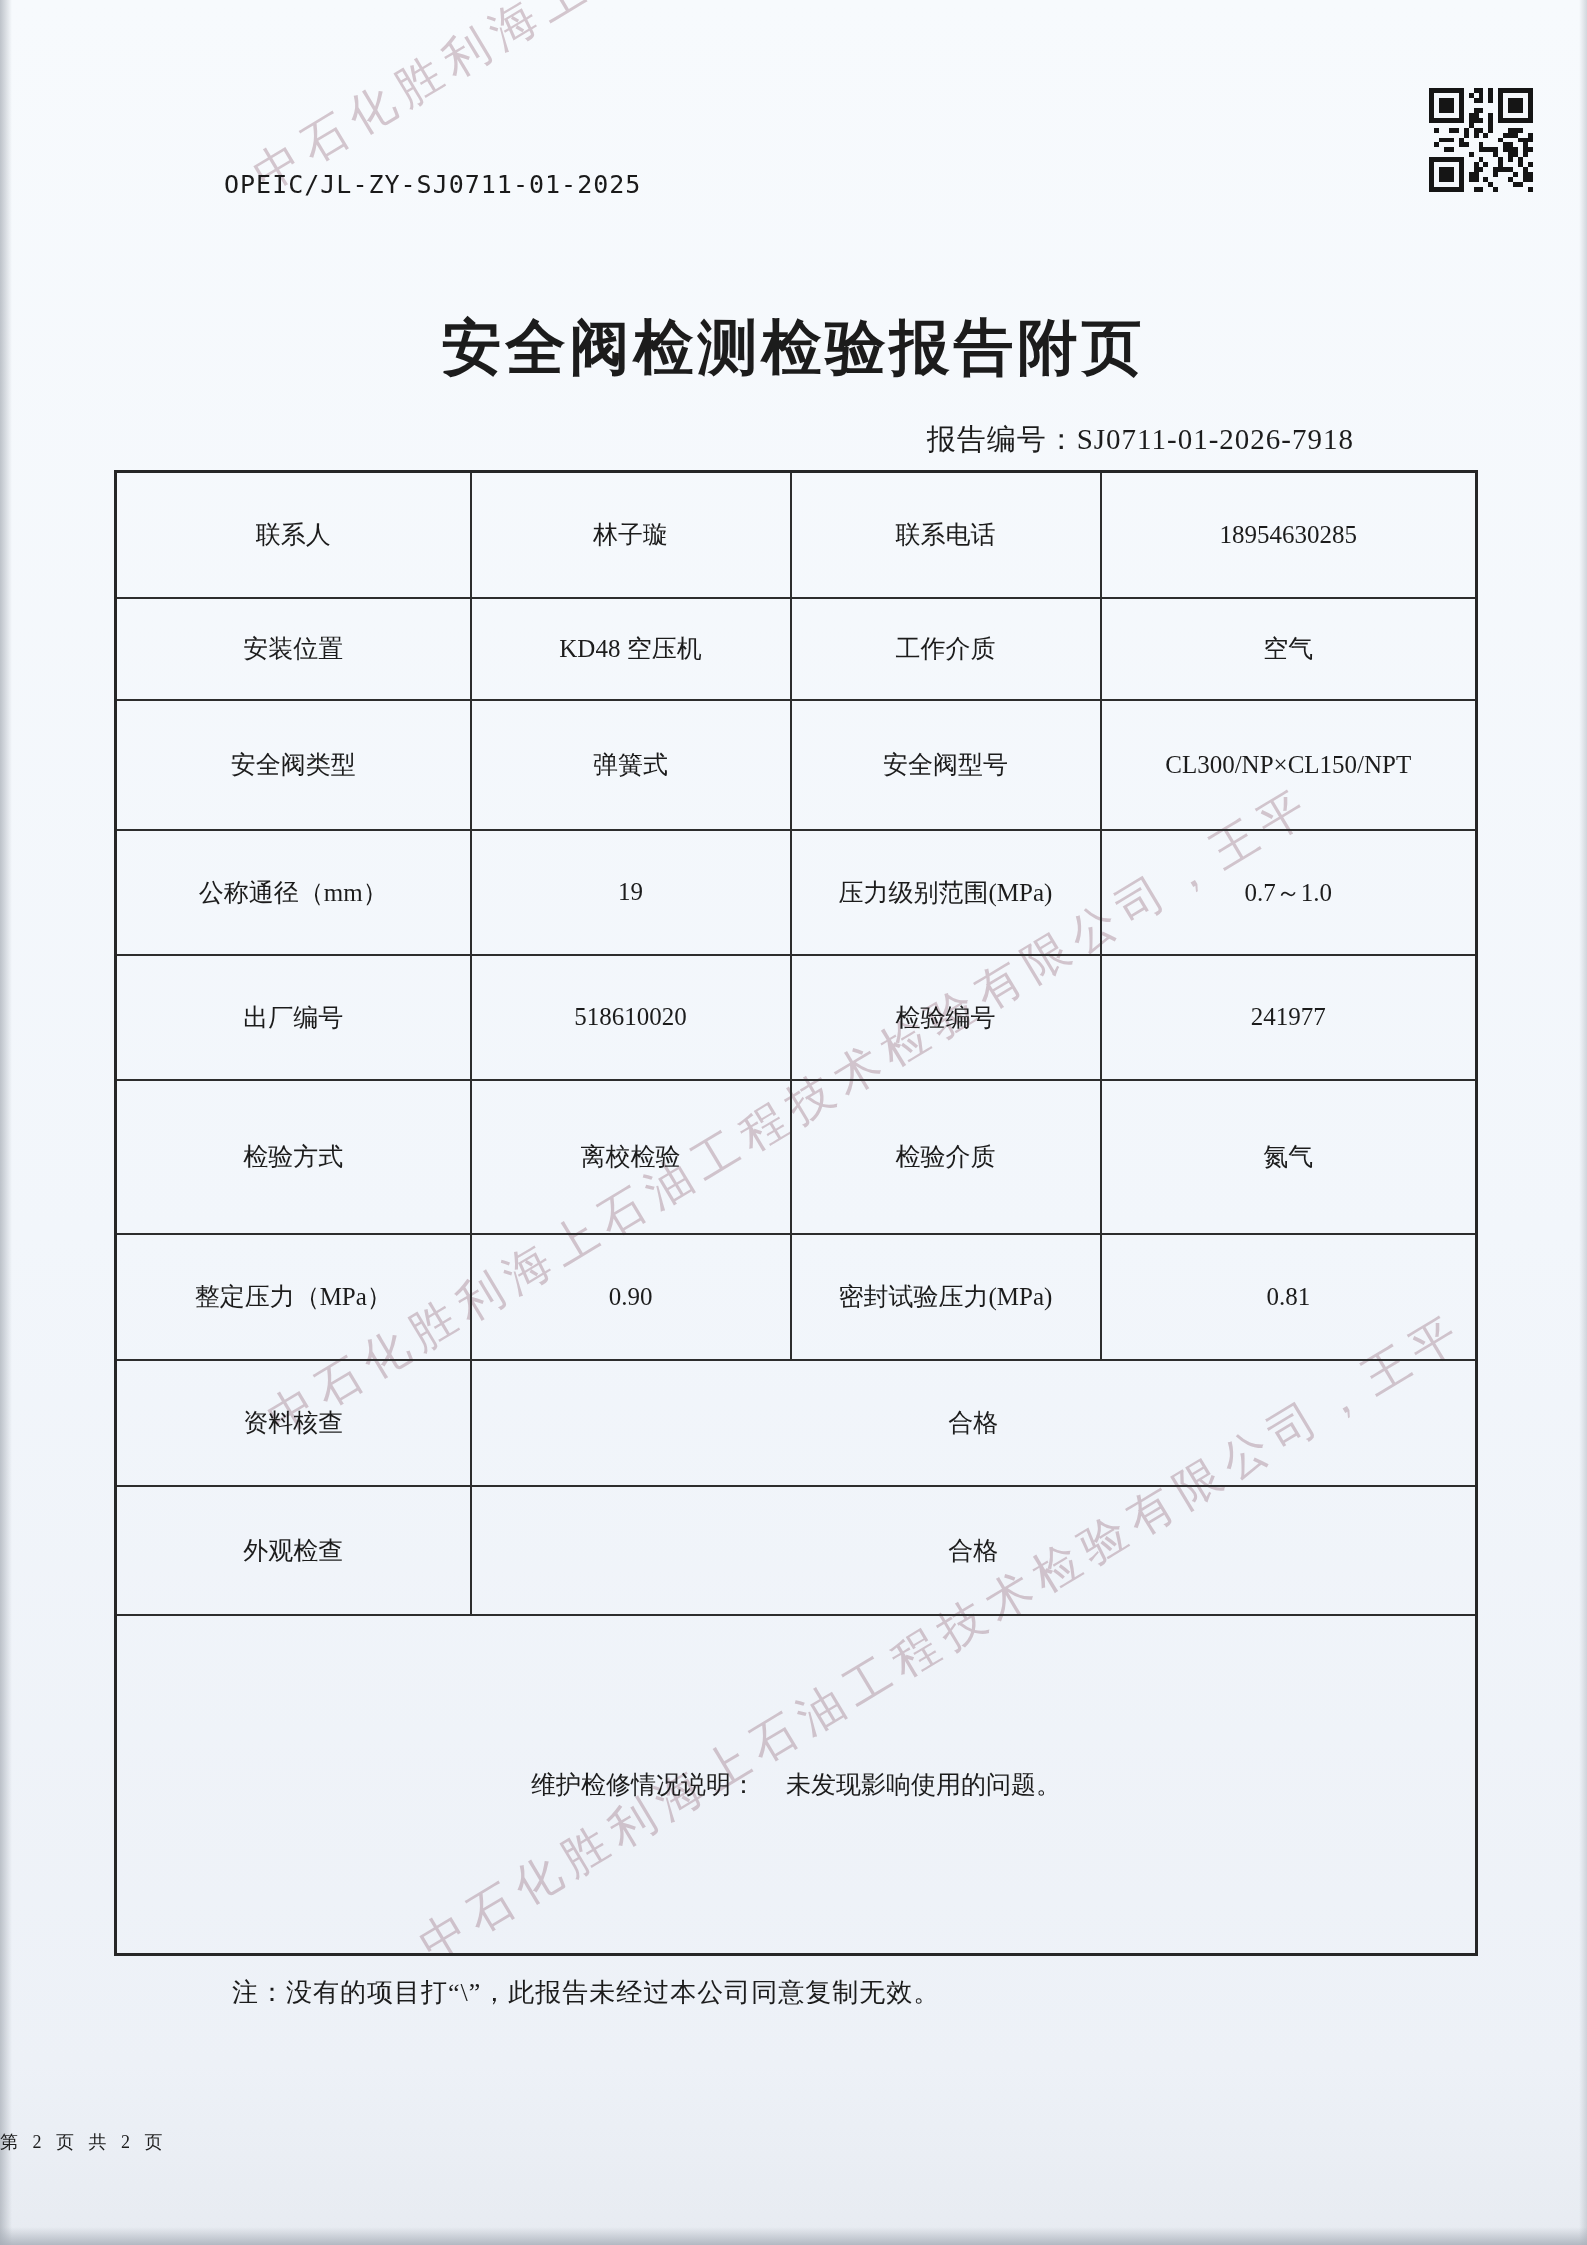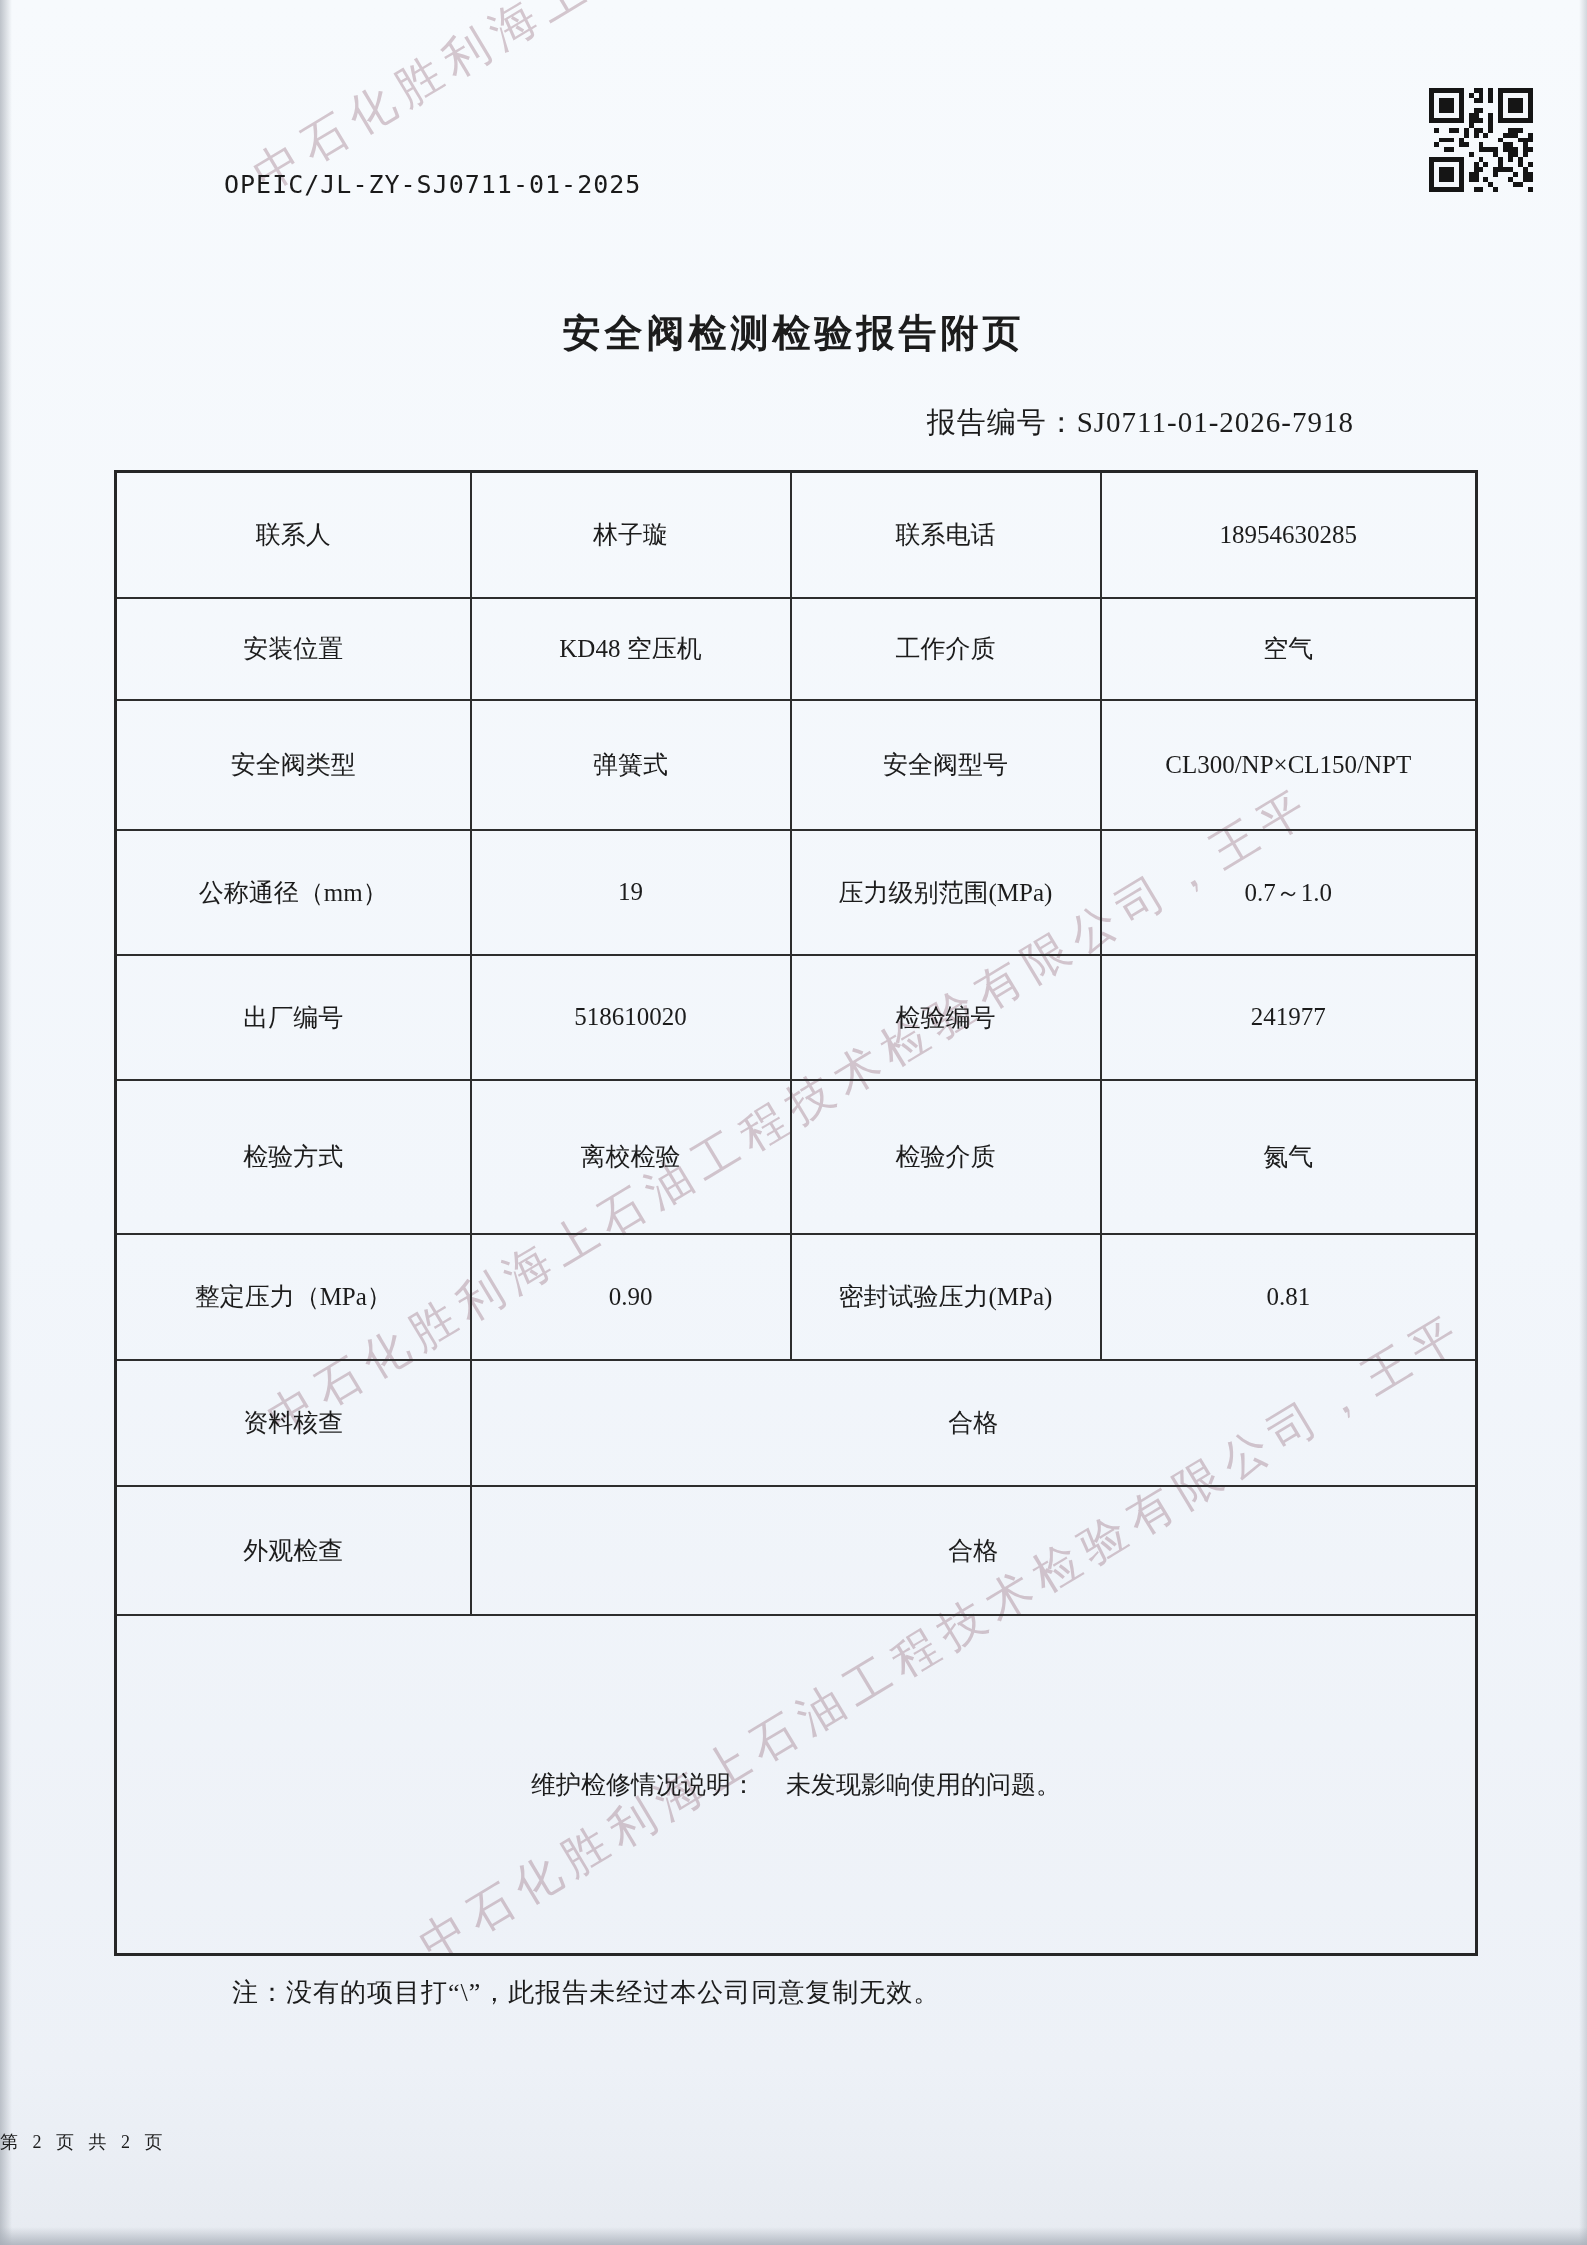--- a/index.html
+++ b/index.html
@@ -22,25 +22,25 @@
   .doc-code {
     position:absolute; left:224px; top:170px;
     font-family:"DejaVu Sans Mono","Liberation Mono",monospace;
     font-size:25px; letter-spacing:1px; color:#1a1a1a;
   }
   .qr { position:absolute; left:1429px; top:88px; width:104px; height:104px; }
   .qr svg { width:100%; height:100%; }
 
   .title {
     position:absolute; left:0; top:308px; width:100%;
-    text-align:center; font-size:38px; font-weight:700;
+    text-align:center; font-size:60px; font-weight:700;
     letter-spacing:4px; margin:0;
   }
   .report-no {
-    position:absolute; right:233px; top:403px;
+    position:absolute; right:233px; top:420px;
     font-size:29px; letter-spacing:1px;
   }
 
   table.report {
     position:absolute; left:114px; top:470px;
     width:1361px; border-collapse:collapse; table-layout:fixed;
     font-size:25px;
   }
   table.report td {
     border:2px solid #2d2d2d;

